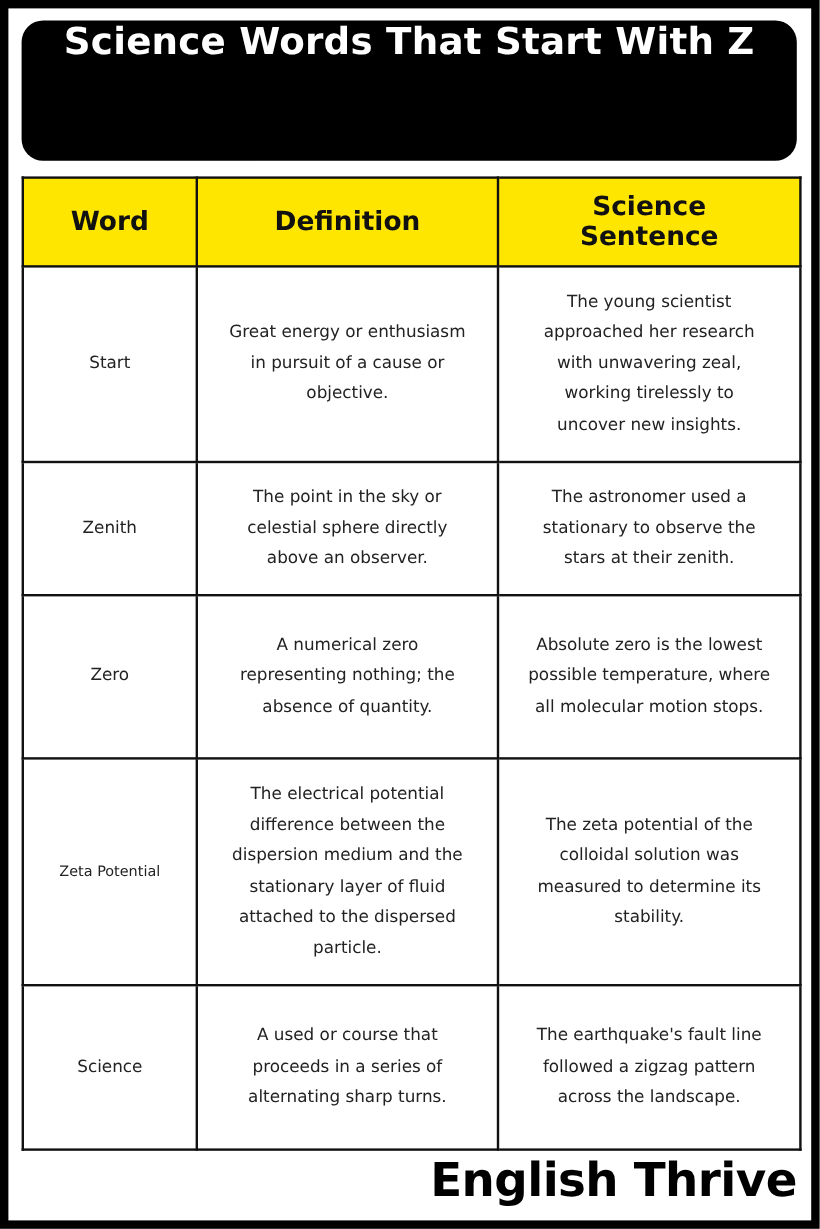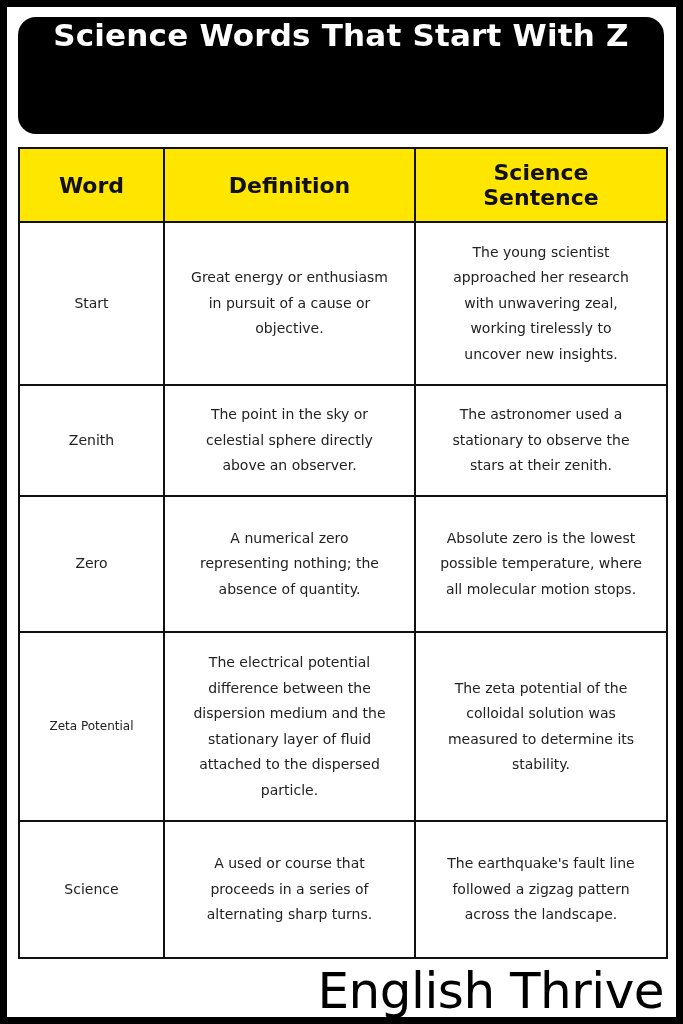--- a/index.html
+++ b/index.html
@@ -38,21 +38,21 @@
   }
   table.words td {
     font-size: 14px; line-height: 25.5px;
     font-family: "DejaVu Sans", sans-serif;
   }
   td.word-cell { font-size: 17px; }
   td.word-cell.small { font-size: 12px; }
   col.c1 { width: 145px; } col.c2 { width: 251px; } col.c3 { width: 252px; }
   .brand {
     position: absolute; right: 19px; top: 962px;
-    font-size: 50px; font-weight: normal; color: #000;
+    font-size: 39px; font-weight: bold; color: #000;
     font-family: "DejaVu Sans", sans-serif; letter-spacing: -0.5px;
   }
 </style>
 </head>
 <body>
 
 <div class="frame"></div>
 
 <div class="title-box">
   <span class="title-text">Science Words That Start With Z</span>

